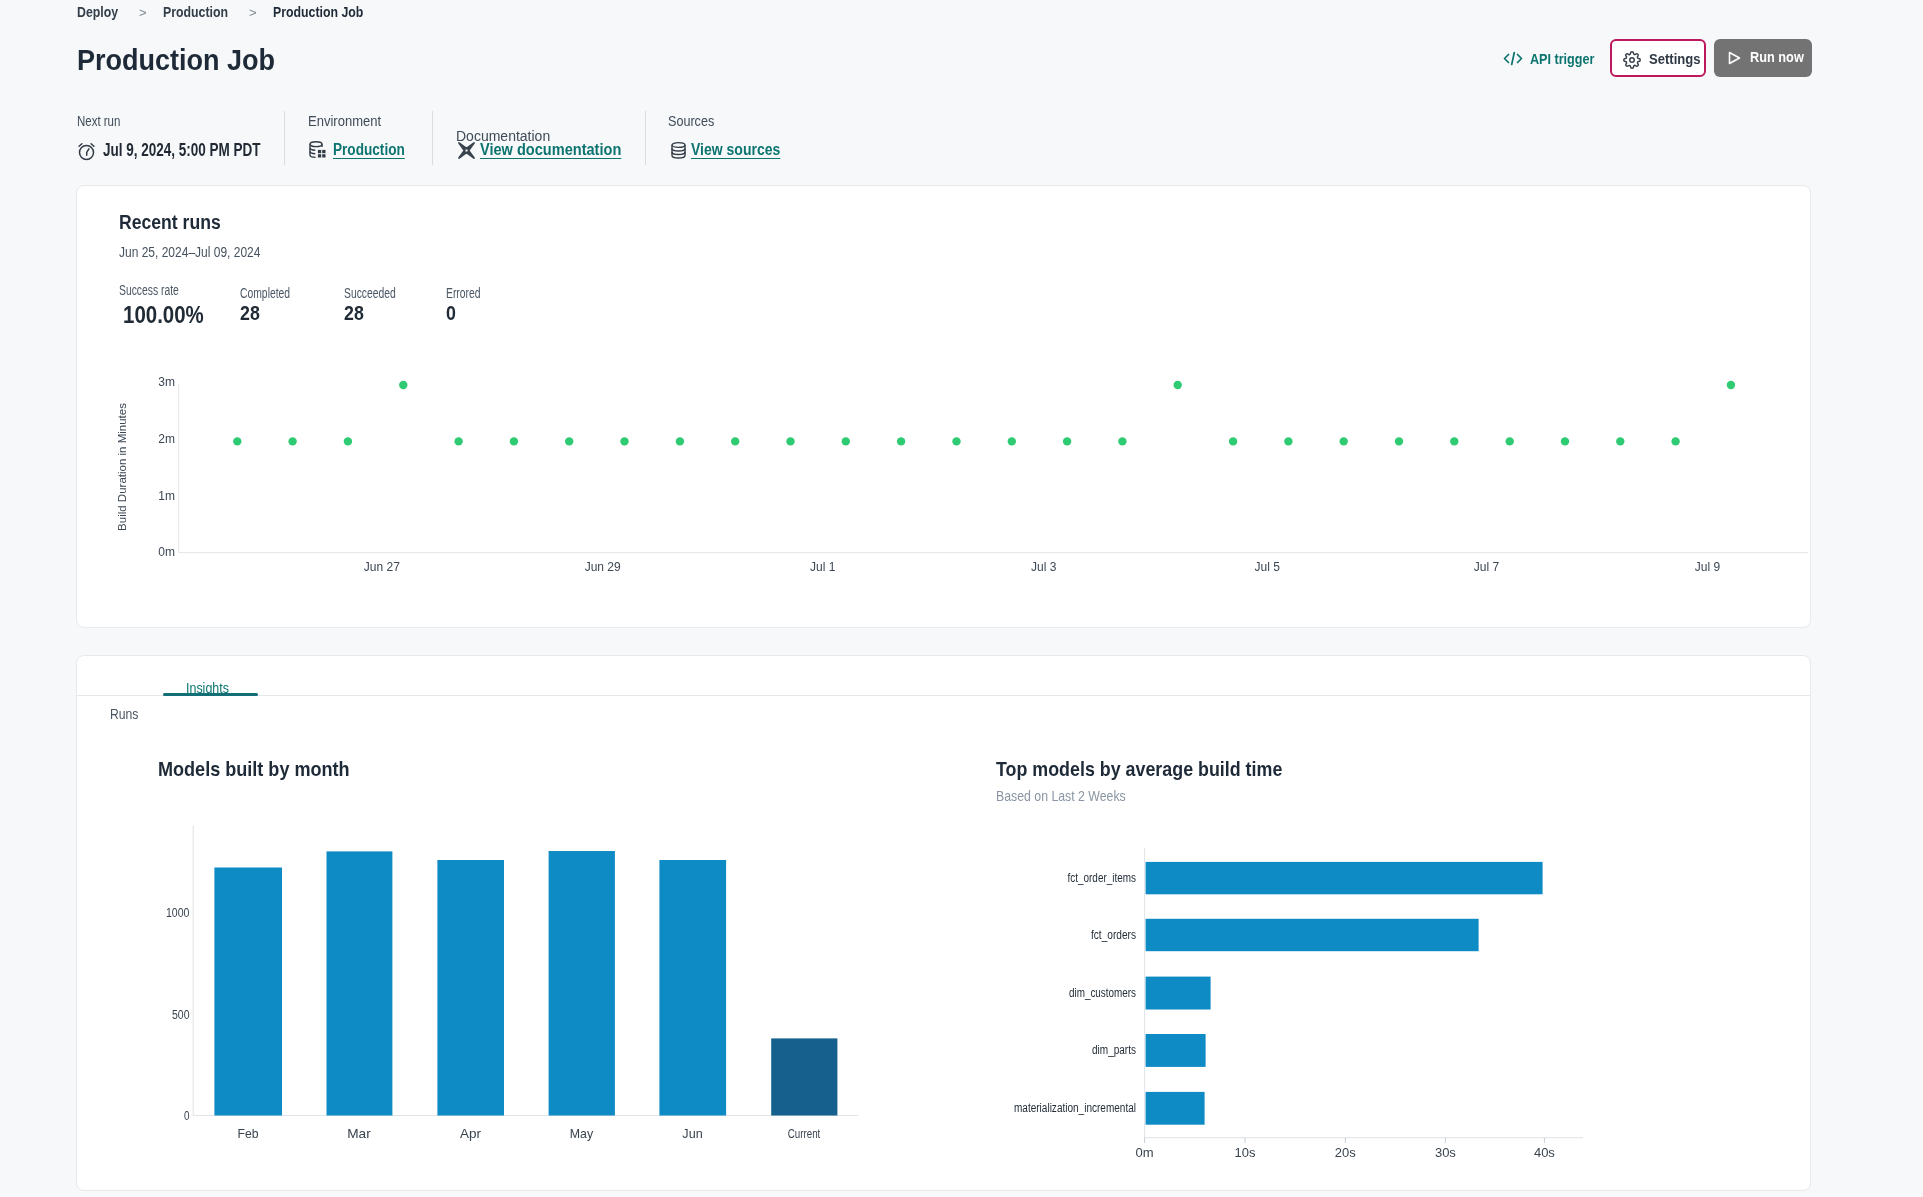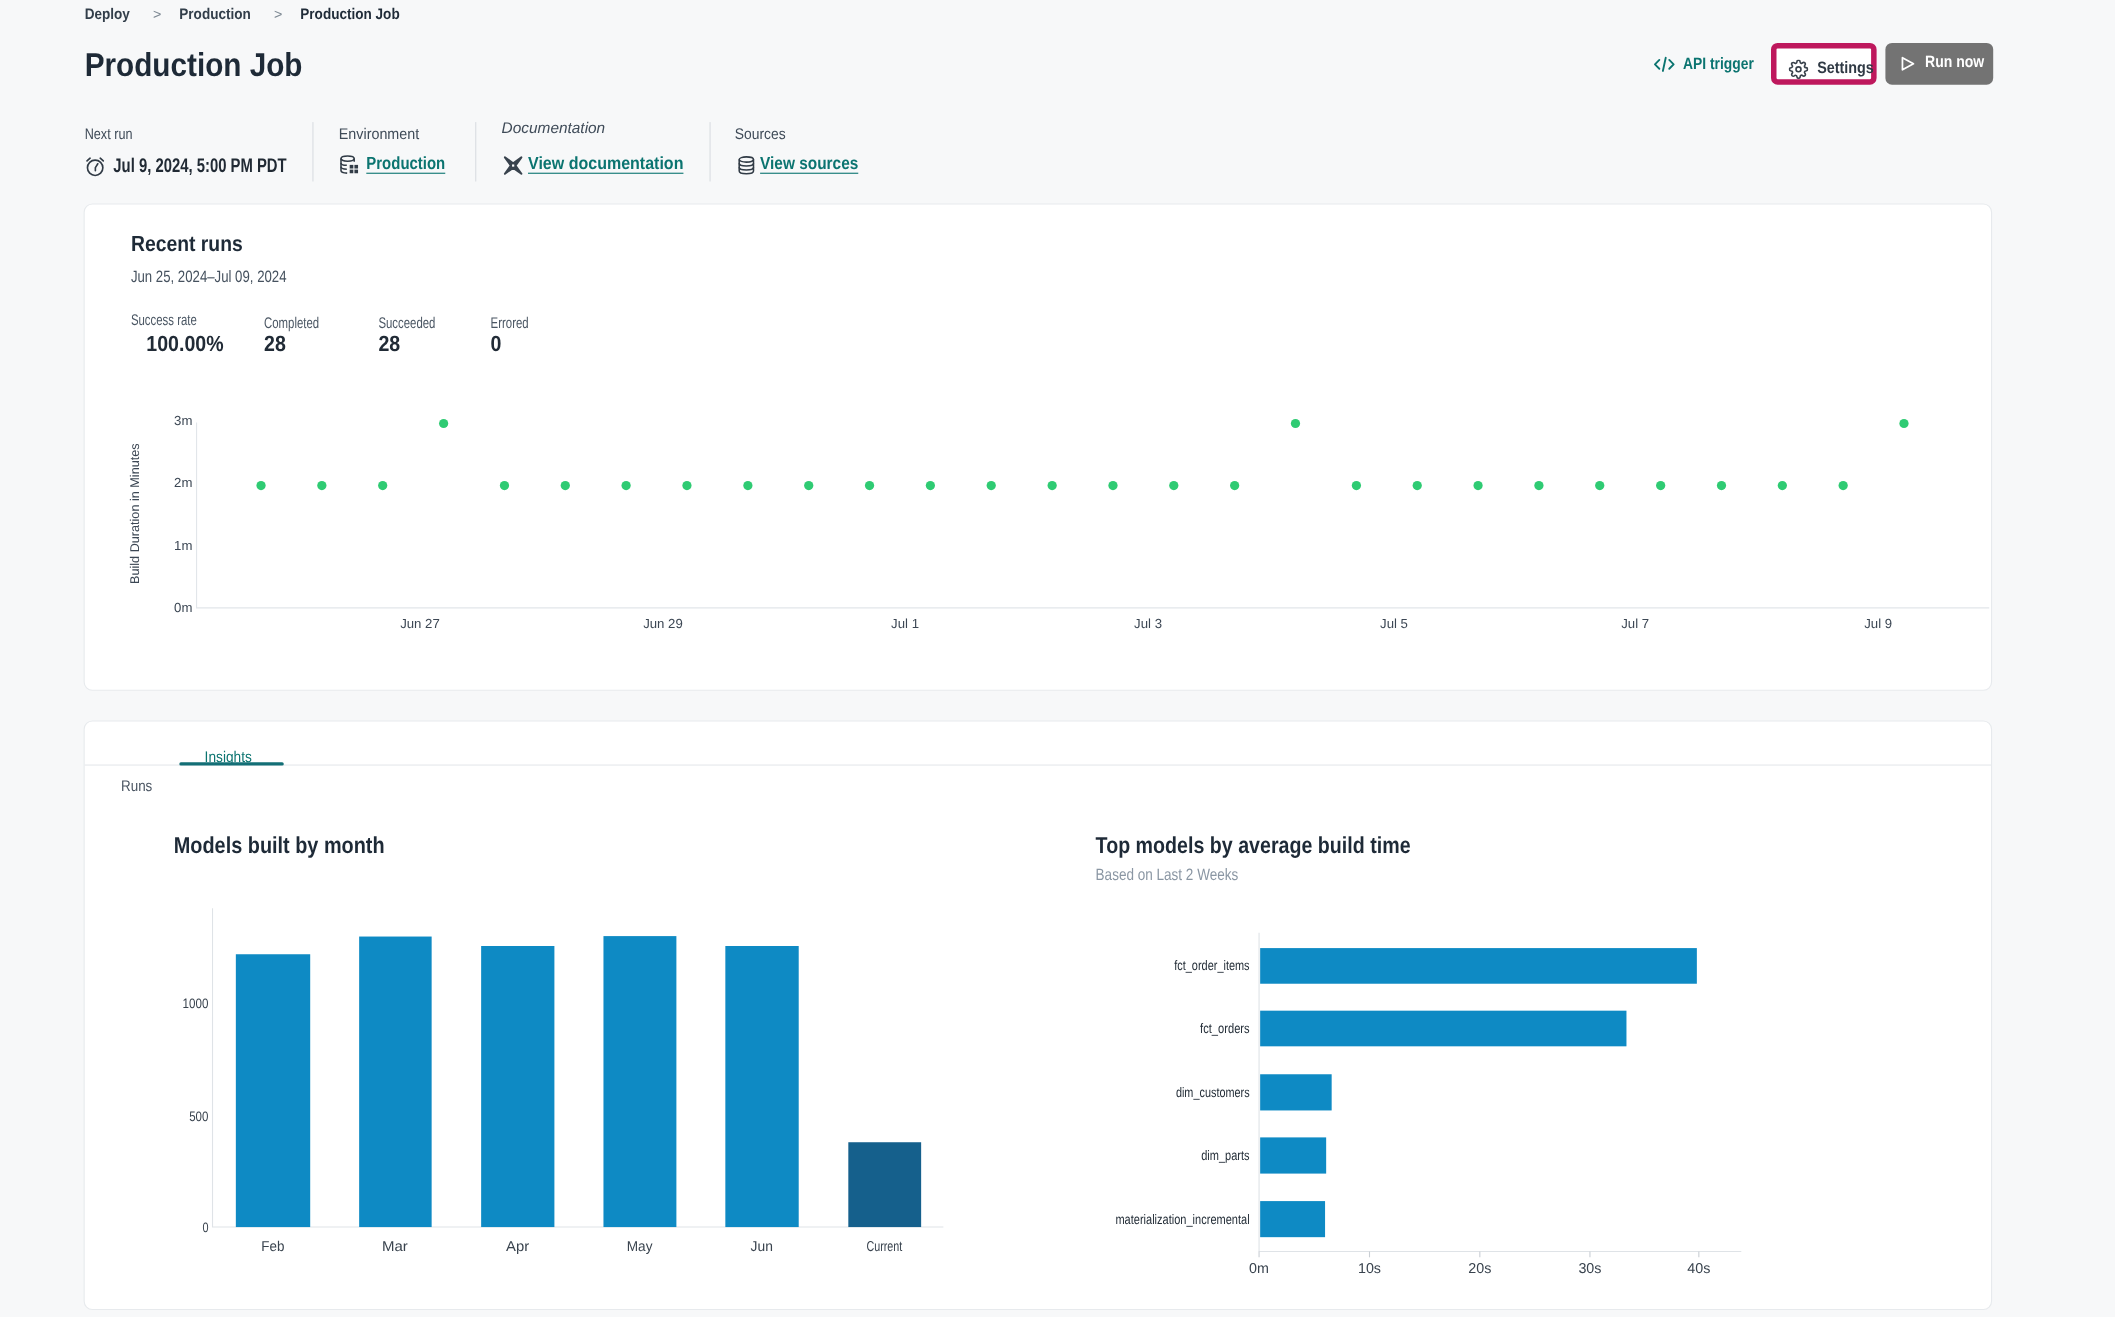--- a/index.html
+++ b/index.html
@@ -34,21 +34,21 @@
     <g fill="none" stroke="#0b7470" stroke-width="1.7" stroke-linecap="round" stroke-linejoin="round">
       <polyline points="5.5,4.5 1.5,8.5 5.5,12.5"></polyline>
       <polyline points="14.5,4.5 18.5,8.5 14.5,12.5"></polyline>
       <line x1="11.3" y1="2.5" x2="8.7" y2="14.5"></line>
     </g>
   </svg>
 </div>
 <div class="abs" style="left:1530px; top:50px; font-size:15px; font-weight:bold; color:#0b7470;text-align:right;">
   <span class="cx" style="transform:scaleX(0.84);">API trigger</span>
 </div>
-<div class="abs" style="left:1610px; top:39px; width:96px; height:38px; background:#fff; border:5px solid #be185d; border-radius:6px;">
+<div class="abs" style="left:1610px; top:39px; width:96px; height:38px; background:#fff; border:2px solid #be185d; border-radius:6px;">
   <svg class="abs" style="left:11px; top:10px;" width="18" height="18" viewBox="0 0 18 18">
     <g fill="none" stroke="#39424c" stroke-width="2" stroke-linecap="round" stroke-linejoin="round" transform="scale(0.75)">
       <circle cx="12" cy="12" r="3"></circle>
       <path d="M19.4 15a1.65 1.65 0 0 0 .33 1.82l.06.06a2 2 0 0 1 0 2.83 2 2 0 0 1-2.83 0l-.06-.06a1.65 1.65 0 0 0-1.82-.33 1.65 1.65 0 0 0-1 1.51V21a2 2 0 0 1-2 2 2 2 0 0 1-2-2v-.09A1.65 1.65 0 0 0 9 19.4a1.65 1.65 0 0 0-1.82.33l-.06.06a2 2 0 0 1-2.83 0 2 2 0 0 1 0-2.83l.06-.06a1.65 1.65 0 0 0 .33-1.82 1.65 1.65 0 0 0-1.51-1H3a2 2 0 0 1-2-2 2 2 0 0 1 2-2h.09A1.65 1.65 0 0 0 4.6 9a1.65 1.65 0 0 0-.33-1.82l-.06-.06a2 2 0 0 1 0-2.83 2 2 0 0 1 2.83 0l.06.06a1.65 1.65 0 0 0 1.82.33H9a1.65 1.65 0 0 0 1-1.51V3a2 2 0 0 1 2-2 2 2 0 0 1 2 2v.09a1.65 1.65 0 0 0 1 1.51 1.65 1.65 0 0 0 1.82-.33l.06-.06a2 2 0 0 1 2.83 0 2 2 0 0 1 0 2.83l-.06.06a1.65 1.65 0 0 0-.33 1.82V9a1.65 1.65 0 0 0 1.51 1H21a2 2 0 0 1 2 2 2 2 0 0 1-2 2h-.09a1.65 1.65 0 0 0-1.51 1z"></path>
     </g>
   </svg>
   <div class="abs" style="left:37px; top:9px; font-size:15px; font-weight:bold; color:#2f3944;">
     <span class="cx" style="transform:scaleX(0.87);">Settings</span>
   </div>
 </div>
@@ -56,21 +56,21 @@
   <svg class="abs" style="left:13px; top:11px;" width="15" height="16" viewBox="0 0 15 16">
     <path d="M2.5 2.5 L12.5 8 L2.5 13.5 Z" fill="none" stroke="#fff" stroke-width="1.6" stroke-linejoin="round"></path>
   </svg>
   <div class="abs" style="left:36px; top:9px; font-size:15px; font-weight:bold; color:#fff;">
     <span class="cx" style="transform:scaleX(0.85);">Run now</span>
   </div>
 </div>
 
 <div class="abs" style="left:77px; top:113px; font-size:14px; color:#3f4b58;"><span class="cx" style="transform:scaleX(0.82);">Next run</span></div>
 <div class="abs" style="left:308px; top:113px; font-size:14px; color:#3f4b58;"><span class="cx" style="transform:scaleX(0.93);">Environment</span></div>
-<div class="abs" style="left:456px; top:108px; font-size:14px; color:#3f4b58;font-style:italic;"><span class="cx" style="transform:scaleX(1.0);">Documentation</span></div>
+<div class="abs" style="left:456px; top:128px; font-size:14px; color:#3f4b58;"><span class="cx" style="transform:scaleX(1.0);">Documentation</span></div>
 <div class="abs" style="left:668px; top:113px; font-size:14px; color:#3f4b58;"><span class="cx" style="transform:scaleX(0.9);">Sources</span></div>
 <div class="abs" style="left:284px; top:111px; width:1px; height:54px; background:#d9dde2;"></div>
 <div class="abs" style="left:432px; top:111px; width:1px; height:54px; background:#d9dde2;"></div>
 <div class="abs" style="left:645px; top:111px; width:1px; height:54px; background:#d9dde2;"></div>
 
 <svg class="abs" style="left:76px; top:141px;" width="21" height="21" viewBox="0 0 21 21">
   <g fill="none" stroke="#313b46" stroke-width="1.5" stroke-linecap="round">
     <circle cx="10.5" cy="11.5" r="7.0"></circle>
     <path d="M12.9 7.9 L10.7 11.4 L10.7 14.2"></path>
     <path d="M3.1 5.3 L5.9 2.8"></path>
@@ -121,21 +121,21 @@
 <div class="abs" style="left:119px; top:211px; font-size:20px; font-weight:bold; color:#1e2a37;">
   <span class="cx" style="transform:scaleX(0.88);">Recent runs</span>
 </div>
 <div class="abs" style="left:119px; top:243px; font-size:15px; color:#46525f;">
   <span class="cx" style="transform:scaleX(0.8);">Jun 25, 2024–Jul 09, 2024</span>
 </div>
 <div class="abs" style="left:119px; top:282px; font-size:14px; color:#4a5663;"><span class="cx" style="transform:scaleX(0.74);">Success rate</span></div>
 <div class="abs" style="left:240px; top:285px; font-size:14px; color:#4a5663;"><span class="cx" style="transform:scaleX(0.74);">Completed</span></div>
 <div class="abs" style="left:344px; top:285px; font-size:14px; color:#4a5663;"><span class="cx" style="transform:scaleX(0.74);">Succeeded</span></div>
 <div class="abs" style="left:446px; top:285px; font-size:14px; color:#4a5663;"><span class="cx" style="transform:scaleX(0.74);">Errored</span></div>
-<div class="abs" style="left:133px; top:302px; font-size:20px; font-weight:bold; color:#212b36;"><span class="cx" style="transform:scaleX(0.89);">100.00%</span></div>
+<div class="abs" style="left:123px; top:302px; font-size:23px; font-weight:bold; color:#212b36;"><span class="cx" style="transform:scaleX(0.89);">100.00%</span></div>
 <div class="abs" style="left:240px; top:302px; font-size:20px; font-weight:bold; color:#212b36;"><span class="cx" style="transform:scaleX(0.89);">28</span></div>
 <div class="abs" style="left:344px; top:302px; font-size:20px; font-weight:bold; color:#212b36;"><span class="cx" style="transform:scaleX(0.89);">28</span></div>
 <div class="abs" style="left:446px; top:302px; font-size:20px; font-weight:bold; color:#212b36;"><span class="cx" style="transform:scaleX(0.89);">0</span></div>
 
 <svg class="abs" style="left:76px; top:360px;" width="1740" height="225" viewBox="0 0 1740 225">
 <path d="M102.7 24 V192.6 H1732.4" fill="none" stroke="#e2e6ea" stroke-width="1"></path>
 <text x="98.9" y="26" text-anchor="end" font-size="12" fill="#3c4754">3m</text>
     <text x="98.9" y="82.8" text-anchor="end" font-size="12" fill="#3c4754">2m</text>
     <text x="98.9" y="140" text-anchor="end" font-size="12" fill="#3c4754">1m</text>
     <text x="98.9" y="196" text-anchor="end" font-size="12" fill="#3c4754">0m</text>

